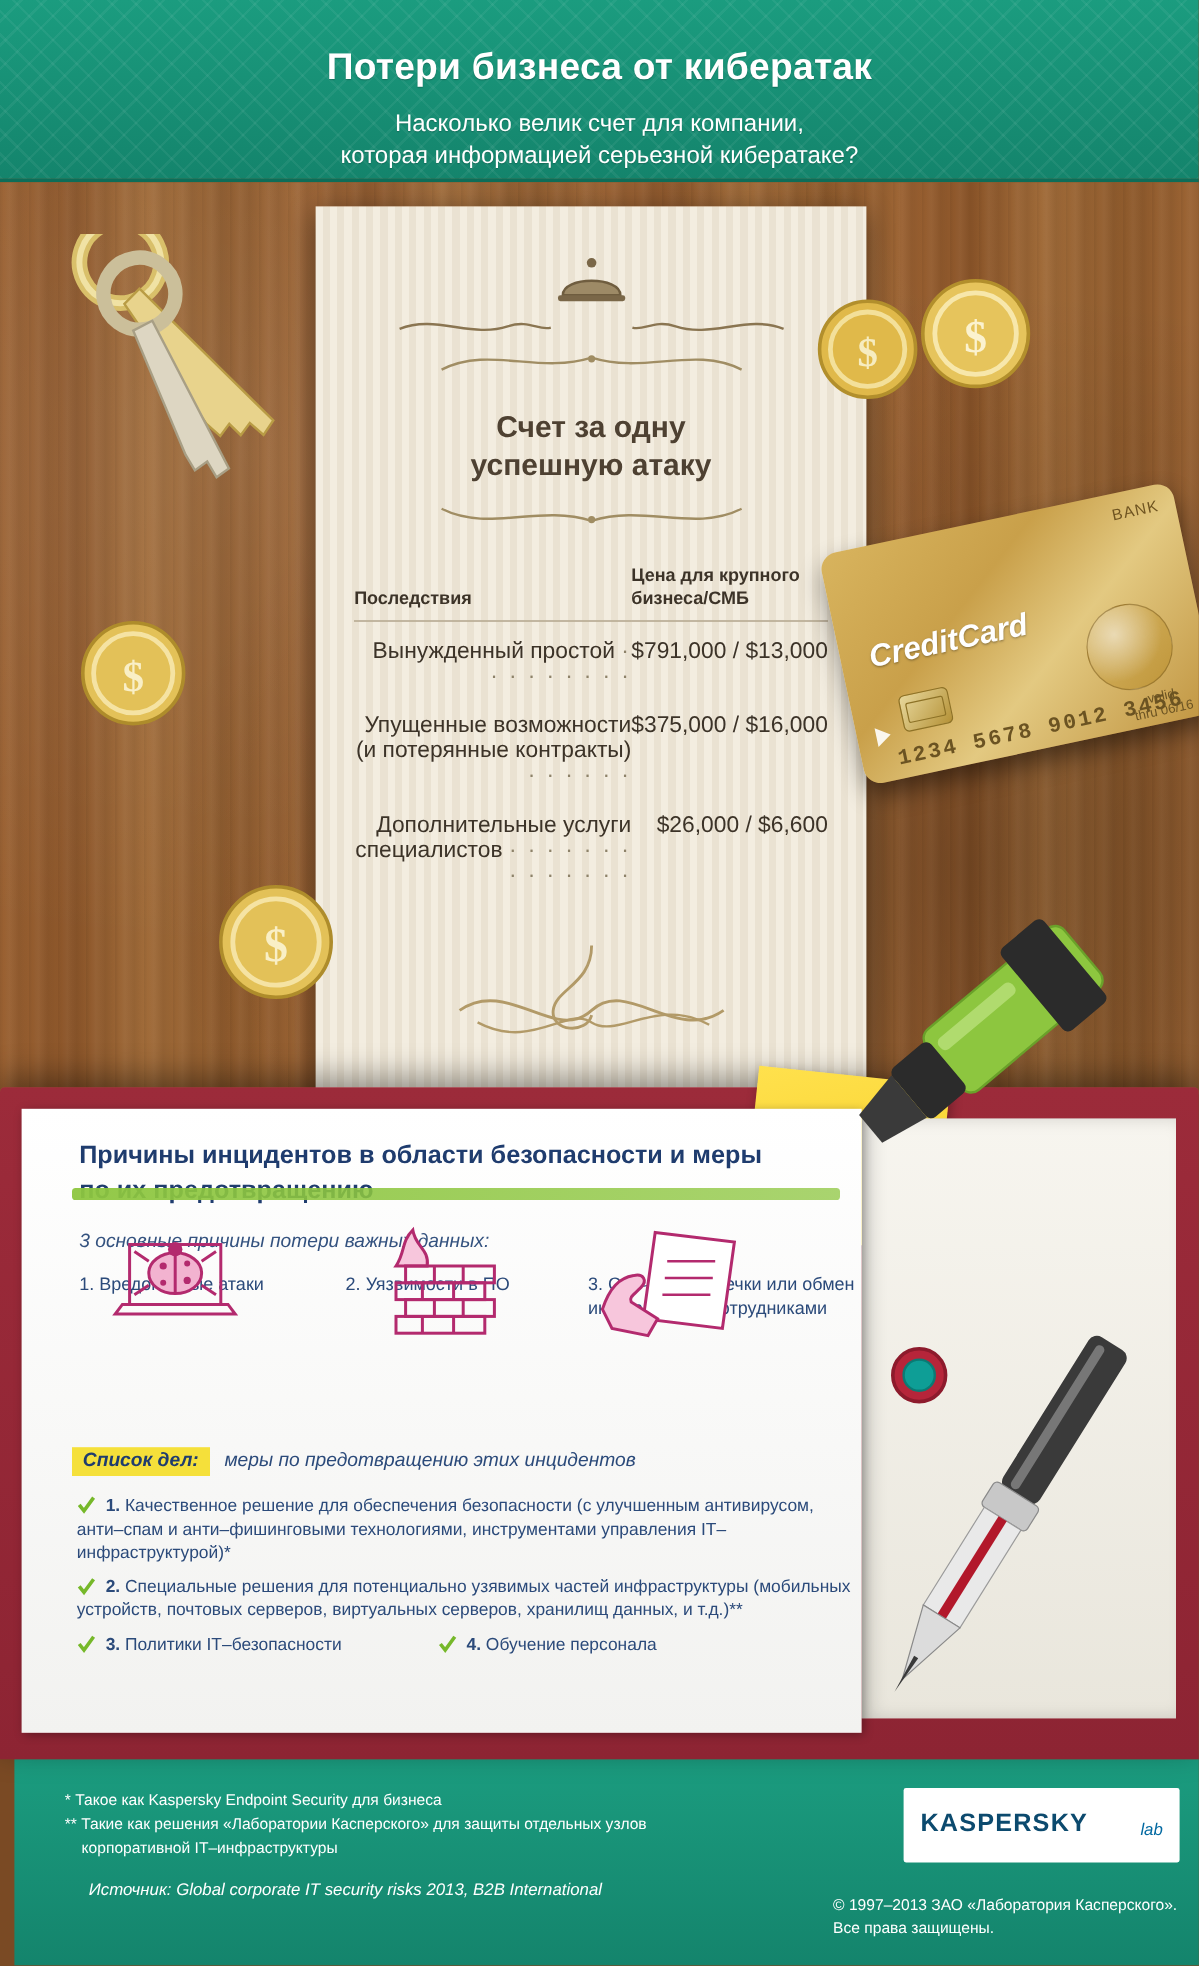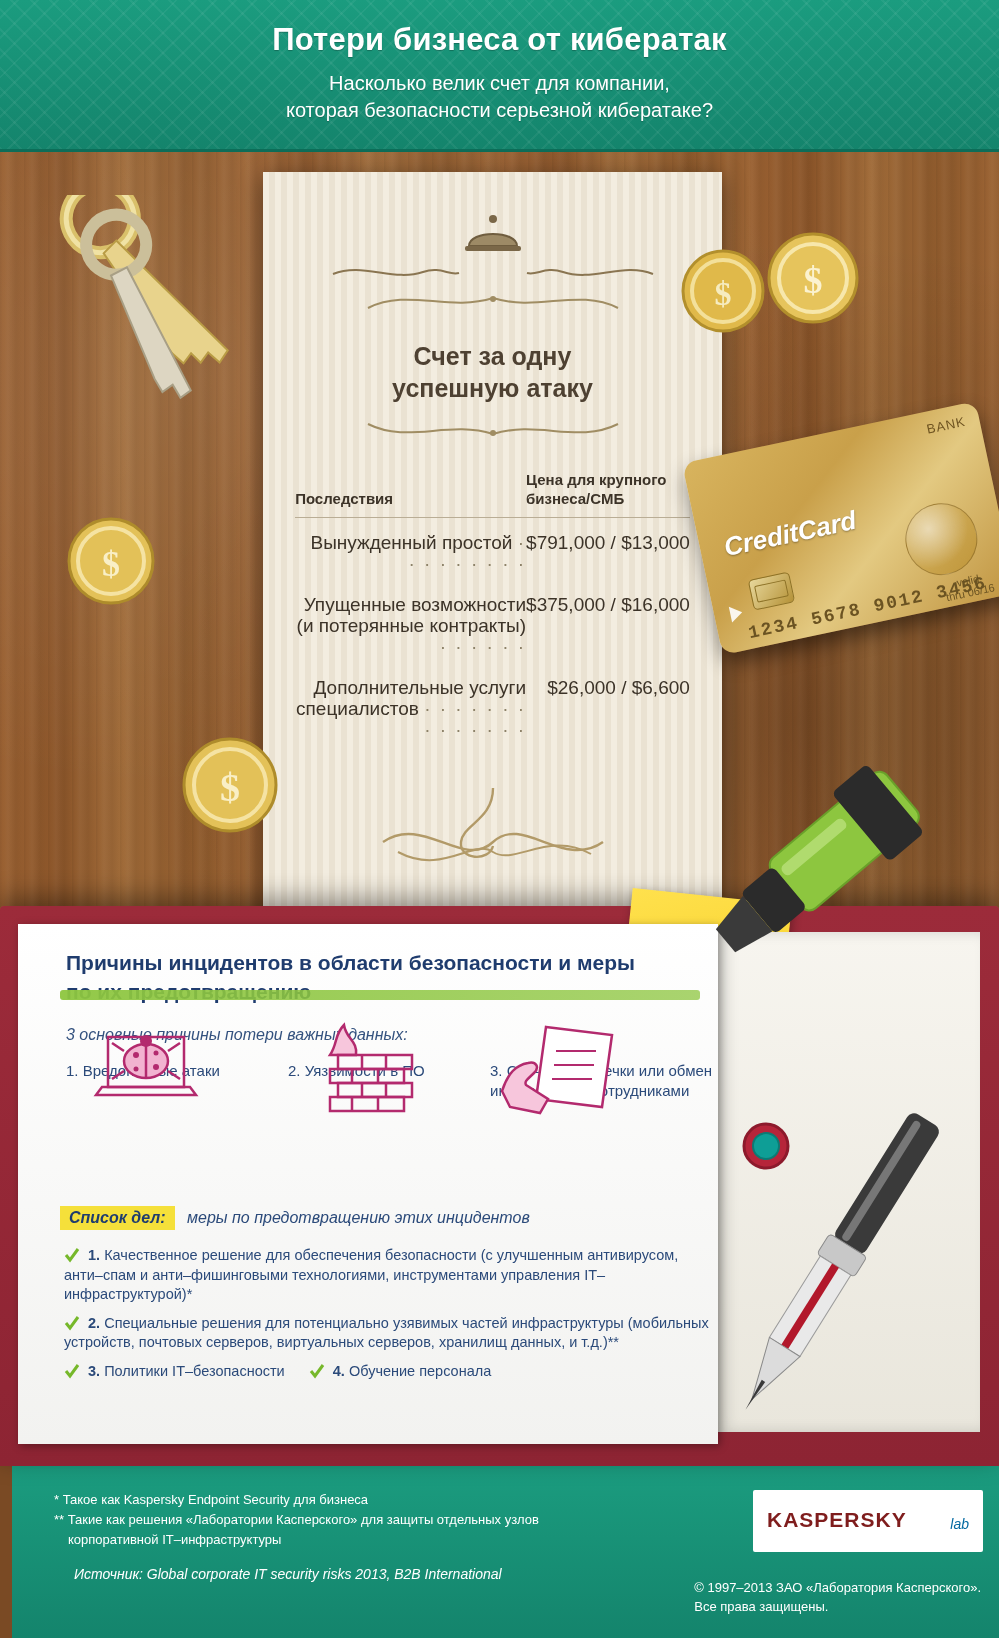--- a/index.html
+++ b/index.html
@@ -16,21 +16,21 @@
   .header {
     position:absolute; left:0; top:0; width:999px; height:152px;
     background:
       repeating-linear-gradient(45deg, rgba(255,255,255,0.05) 0 2px, rgba(0,0,0,0) 2px 14px),
       repeating-linear-gradient(-45deg, rgba(255,255,255,0.05) 0 2px, rgba(0,0,0,0) 2px 14px),
       linear-gradient(180deg,#1b9c7f 0%, #14846c 100%);
     color:#fff; text-align:center;
     border-bottom:3px solid #0d6d58;
   }
   .header h1 {
-    margin:0; padding-top:22px;
+    margin:16px; padding-top:22px;
     font-size:31px; font-weight:bold; letter-spacing:0.2px;
     text-shadow:0 1px 1px rgba(0,0,0,.25);
   }
   .header .sub {
     margin-top:12px; font-size:20px; line-height:27px; font-weight:normal;
     text-shadow:0 1px 1px rgba(0,0,0,.2);
   }
 
   
   .wood {
@@ -160,21 +160,21 @@
   }
   .todo-badge{
     display:inline-block; background:#f5e03a; padding:3px 9px; color:#1f3c6e;
     font-style:italic; font-weight:bold; font-size:16px;
   }
   .todo-rest{ color:#2b4a7a; font-size:16px; font-style:italic; margin-left:8px; }
 
   .measures{ position:absolute; left:64px; top:340px; width:645px; color:#2b4a7a; font-size:14.5px; line-height:19.5px;}
   .measure{ margin-bottom:9px; position:relative; padding-left:0; }
   .measure .num{ font-weight:bold; }
-  .mrow{ display:flex; gap:24px; }
+  .mrow{ display:flex; gap:80px; }
 
   .check{ display:inline-block; width:16px; height:16px; vertical-align:-3px; margin-right:4px; }
 
   
   .marker{ position:absolute; left:700px; top:-120px; width:280px; height:240px; transform:rotate(-32deg); z-index:9;}
   .pen{ position:absolute; left:700px; top:180px; width:280px; height:360px; z-index:9;}
   .marker-stroke{
     position:absolute; left:60px; top:84px; width:640px; height:10px;
     background:linear-gradient(90deg, rgba(141,198,63,.95), rgba(141,198,63,.75));
     border-radius:3px; z-index:8;
@@ -186,31 +186,31 @@
     background: linear-gradient(180deg,#1b9c7f 0%, #14846c 100%);
     color:#fff;
   }
   .footer .notes{ position:absolute; left:42px; top:24px; width:560px; font-size:13px; line-height:20px; }
   .footer .src{ position:absolute; left:62px; top:100px; font-size:14px; font-style:italic; }
   .footer .copy{ position:absolute; right:30px; bottom:22px; text-align:left; font-size:13px; line-height:19px;}
   .kl-logo{
     position:absolute; right:28px; top:24px; width:230px; height:62px;
     background:#fff; border-radius:2px;
   }
-  .kl-logo .txt{ position:absolute; left:14px; top:18px; font-size:21px; font-weight:bold; color:#7f1d1d; letter-spacing:1px;}
+  .kl-logo .txt{ position:absolute; left:14px; top:18px; font-size:21px; font-weight:bold; color:#0c4a6e; letter-spacing:1px;}
   .kl-logo .lab{ position:absolute; right:14px; top:26px; font-size:14px; color:#0369a1; font-style:italic;}
 </style>
 </head>
 <body>
 
 <div class="header">
   <h1>Потери бизнеса от кибератак</h1>
   <div class="sub">
     <div>Насколько велик счет для компании,</div>
-    <div>которая безопасности серьезной кибератаке?</div>
+    <div>которая информацией серьезной кибератаке?</div>
   </div>
 </div>
 
 <div class="wood"></div>
 
 <div class="keys">
   <svg width="260" height="210" viewBox="0 0 260 210">
     <g transform="rotate(18 130 105)">
       <circle cx="48" cy="46" r="34" fill="none" stroke="#d9c06a" stroke-width="13"></circle>
       <circle cx="48" cy="46" r="34" fill="none" stroke="#f0e2a4" stroke-width="5"></circle>

